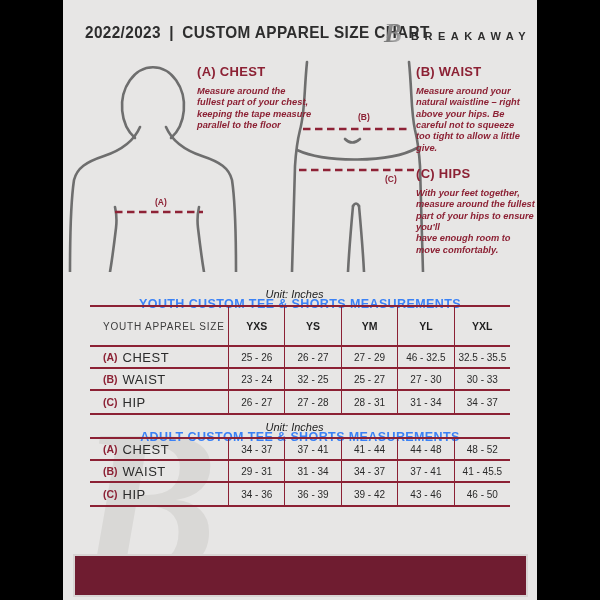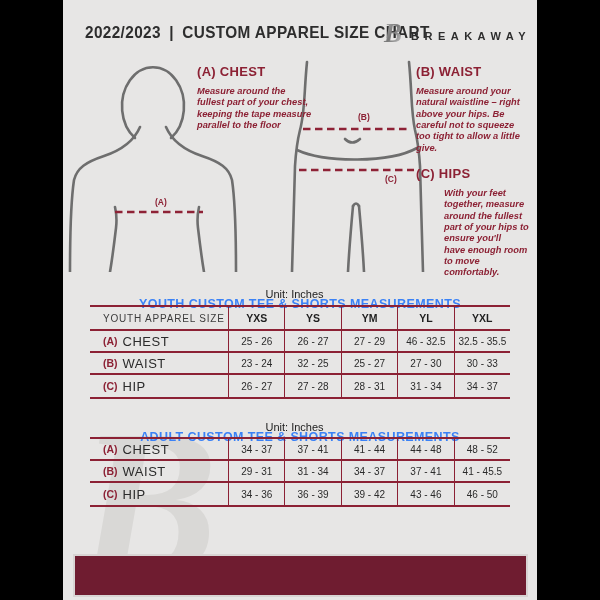--- a/index.html
+++ b/index.html
@@ -15,34 +15,34 @@
   .hdr-title{position:absolute;left:85px;top:23px;display:inline-flex;gap:9px;align-items:baseline;
              font-weight:700;font-size:16.5px;letter-spacing:.4px;color:#2d2d2d;
              transform:scaleX(.93);transform-origin:left center;white-space:nowrap;}
   .brand-wrap{position:absolute;left:377px;top:17px;display:flex;align-items:center;gap:7px;}
   .brand-name{font-weight:700;font-size:11px;letter-spacing:5.5px;color:#2d2d2d;padding-top:7px;}
 
   
   .instr{position:absolute;color:#8c2134;}
   .instr h3{margin:0 0 7px 0;font-size:13px;font-weight:800;letter-spacing:.3px;}
   .instr p{margin:0;font-size:9.3px;line-height:1.22;font-style:italic;font-weight:600;}
-  .instr.pre p{white-space:pre-line;margin-left:28px;}
+  .instr.pre p{white-space:pre-line;}
   .diag-label{position:absolute;font-size:8.5px;font-weight:800;color:#8c2134;}
 
   
   .sec-title{position:absolute;width:474px;left:63px;text-align:center;font-weight:800;
              font-size:12.5px;letter-spacing:.4px;color:#3b82f6;margin-top:23px;}
-  .sec-unit{position:absolute;width:463px;left:63px;text-align:center;
+  .sec-unit{position:absolute;width:463px;left:63px;text-align:center;font-style:italic;
             font-size:11px;color:#222;}
 
   
   .tbl{position:absolute;left:90px;width:420px;border-top:2px solid #8c2134;
        border-bottom:2px solid #8c2134;box-sizing:border-box;}
   .tr{display:flex;height:22px;border-bottom:2px solid #8c2134;box-sizing:border-box;}
-  .tr.head{height:24px;}
+  .tr.head{height:40px;}
   .tr:last-child{border-bottom:none;}
   .td{flex:1;display:flex;align-items:center;justify-content:center;
       border-left:1.5px solid #8c2134;box-sizing:border-box;
       font-size:10px;color:#2b2b2b;}
   .td.c0{flex:0 0 138px;border-left:none;justify-content:flex-start;padding-left:13px;}
   .tr.head .td{font-weight:700;font-size:10.5px;color:#1f1f1f;}
   .tr.head .td.c0{font-weight:400;font-size:10px;letter-spacing:.8px;color:#3c3c3c;}
   .pfx{color:#8c2134;font-weight:800;margin-right:5px;font-size:10.5px;}
   .rl{font-size:13px;letter-spacing:.5px;color:#2b2b2b;}
 

